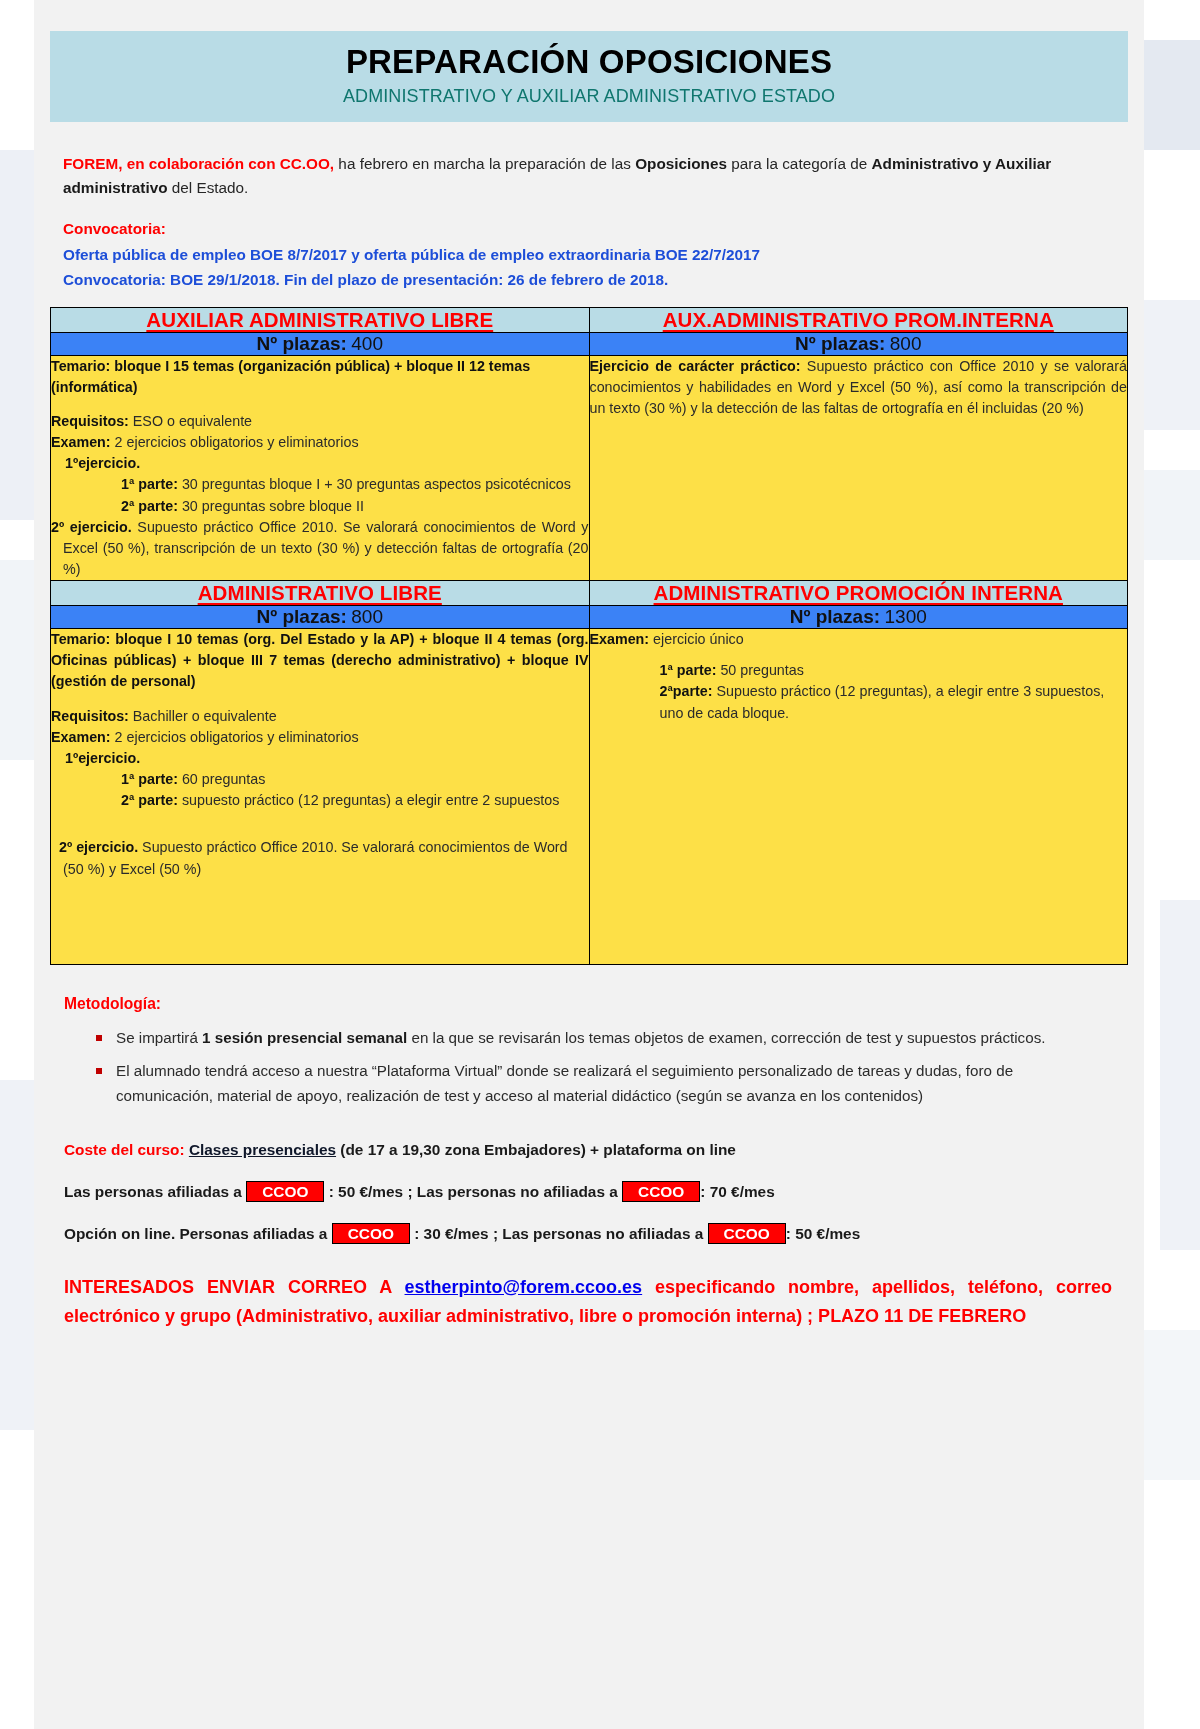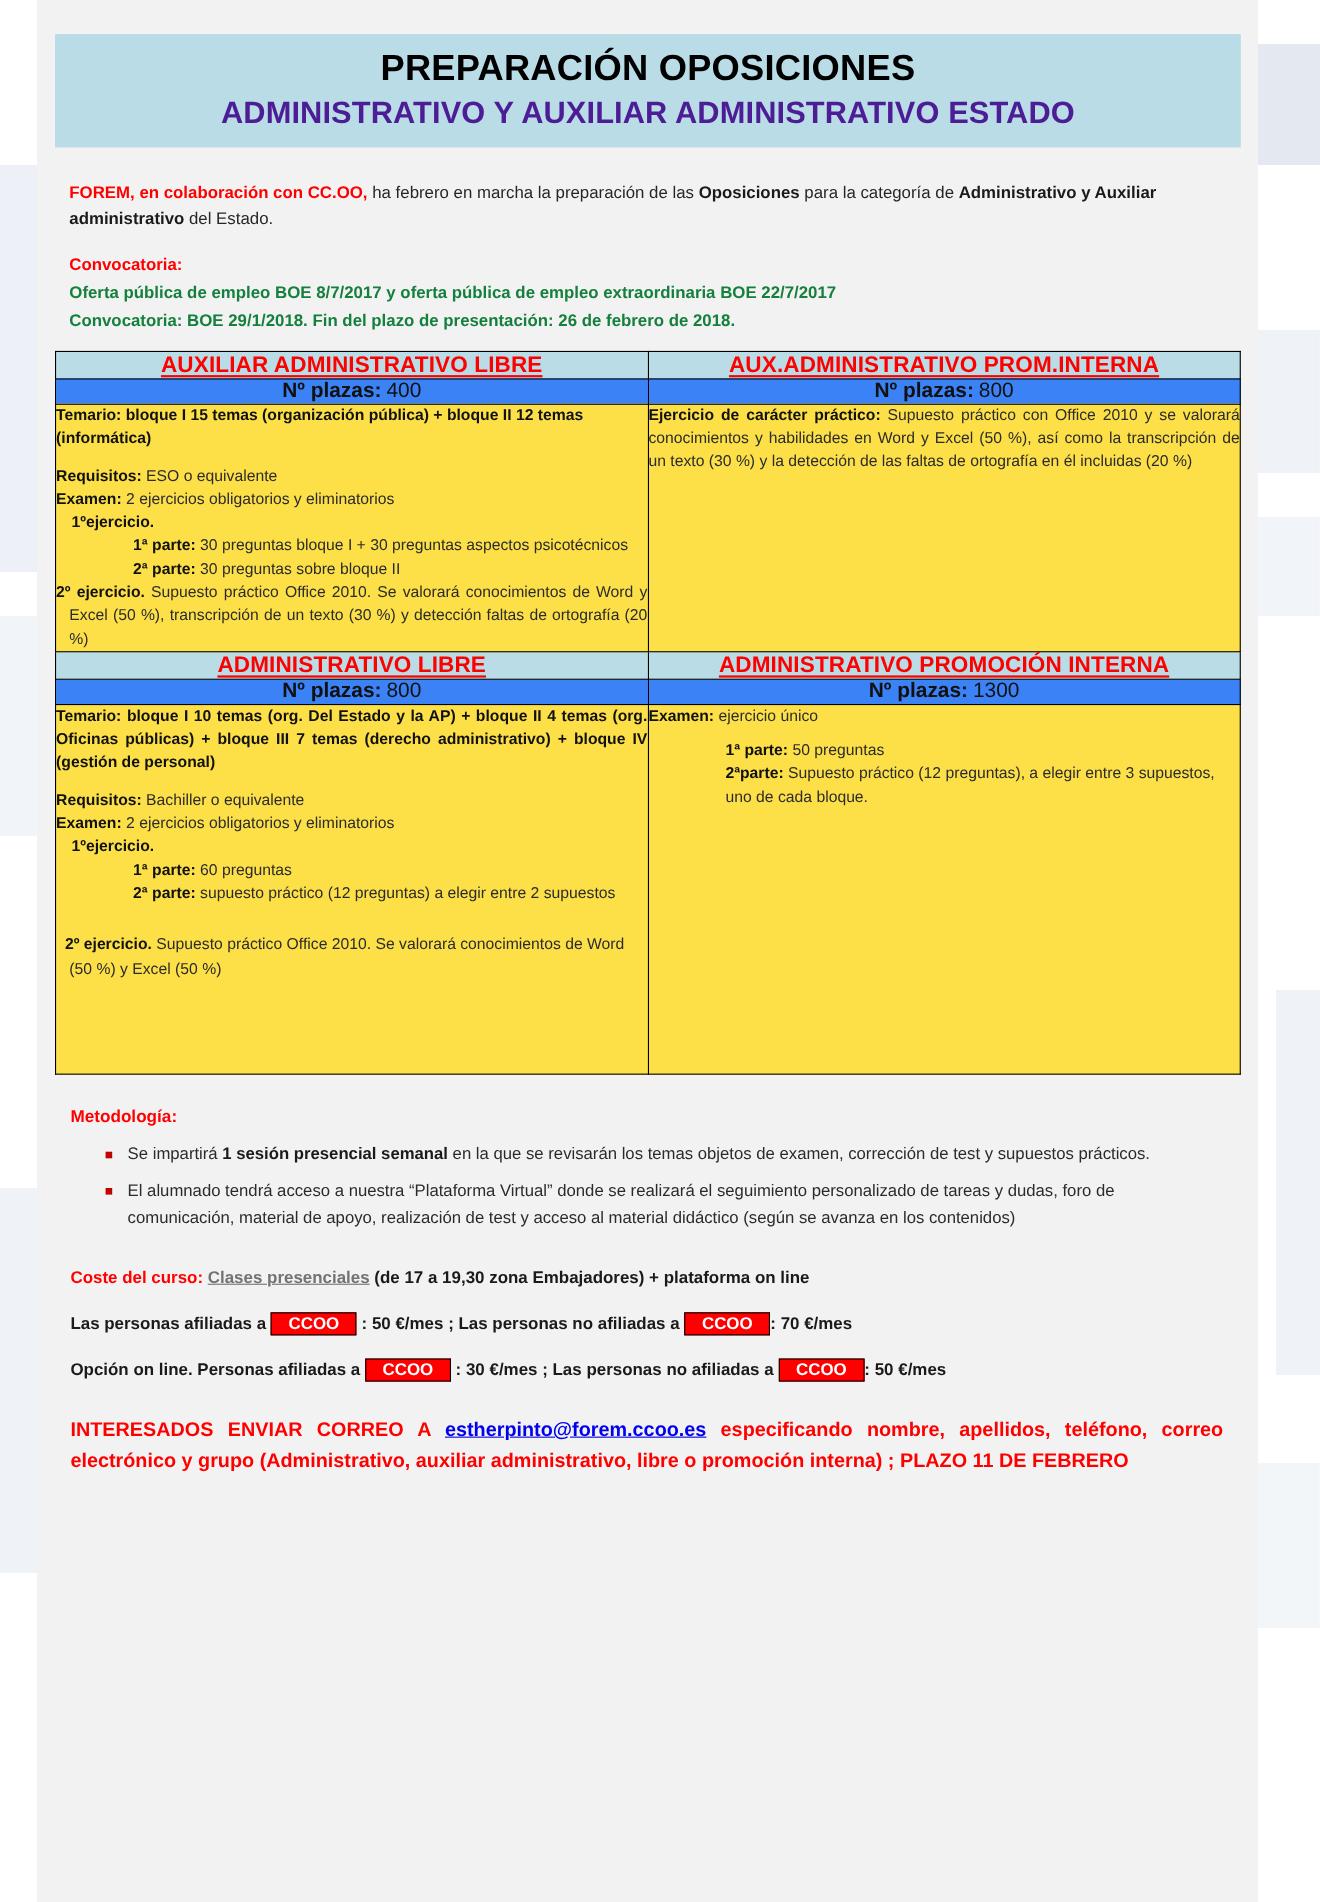--- a/index.html
+++ b/index.html
@@ -45,23 +45,23 @@
   }
   .title-line1 {
     font-size: 33px;
     font-weight: bold;
     color: #000000;
     letter-spacing: 0.2px;
     line-height: 1.18;
     white-space: nowrap;
   }
   .title-line2 {
-    font-size: 28px;
-    font-weight: bold;
-    color: #4c1d95;
+    font-size: 18px;
+    font-weight: normal;
+    color: #0f766e;
     letter-spacing: 0.1px;
     line-height: 1.2;
     margin-top: 4px;
     white-space: nowrap;
   }
 
   
   .intro {
     margin: 30px 35px 0 29px;
     font-size: 15.3px;
@@ -72,21 +72,21 @@
   .b { font-weight: bold; color:#1a1a1a; }
   .intro p { margin: 0; }
   .intro .spacer { height: 16px; }
   .conv-label {
     color: #ff0000;
     font-weight: bold;
     font-size: 15.3px;
   }
   .conv-line {
     font-weight: bold;
-    color: #15803d;
+    color: #1d4ed8;
     font-size: 15.3px;
     line-height: 1.66;
   }
 
   
   table.opos {
     margin: 14px 16px 0 16px;
     width: 1078px;
     border-collapse: collapse;
     table-layout: fixed;
@@ -176,21 +176,21 @@
   .coste {
     margin: 28px 30px 0 30px;
     font-size: 15.4px;
     line-height: 1.72;
     color: #1a1a1a;
   }
   .coste .coste-title {
     color: #ff0000;
     font-weight: bold;
   }
-  .u-b { text-decoration: underline; font-weight: bold; color:#737373; }
+  .u-b { text-decoration: underline; font-weight: bold; color:#0f172a; }
   .coste .line { font-weight: bold; color: #1a1a1a; }
   .ccoo-box {
     background: #ff0000;
     color: #ffffff;
     font-weight: bold;
     padding: 1px 15px;
     border: 1px solid #000000;
   }
 
   

